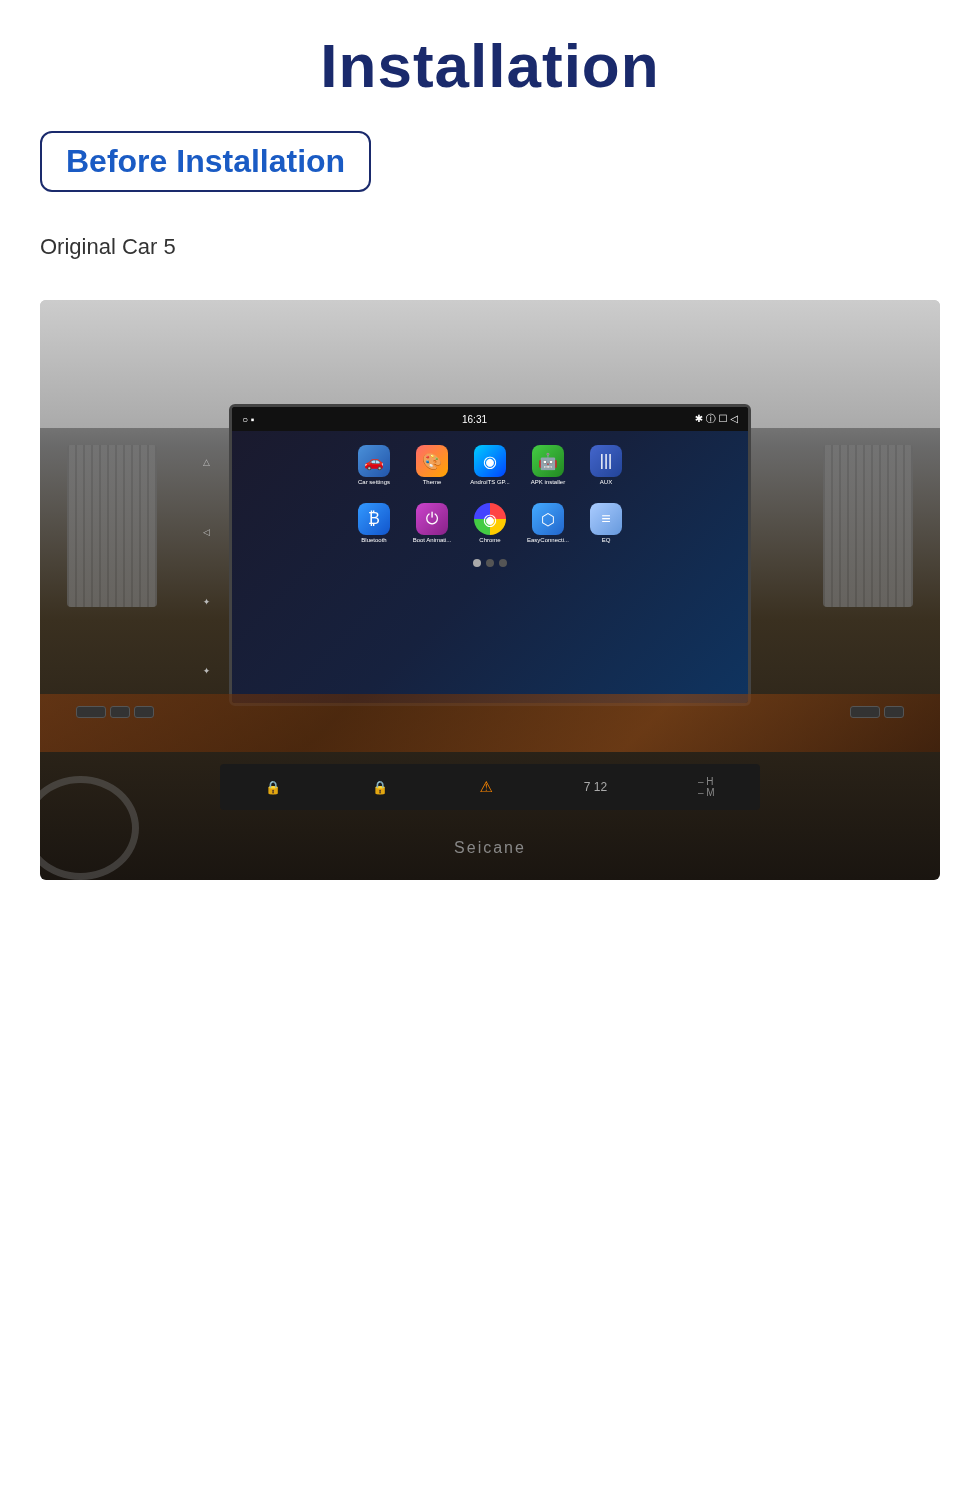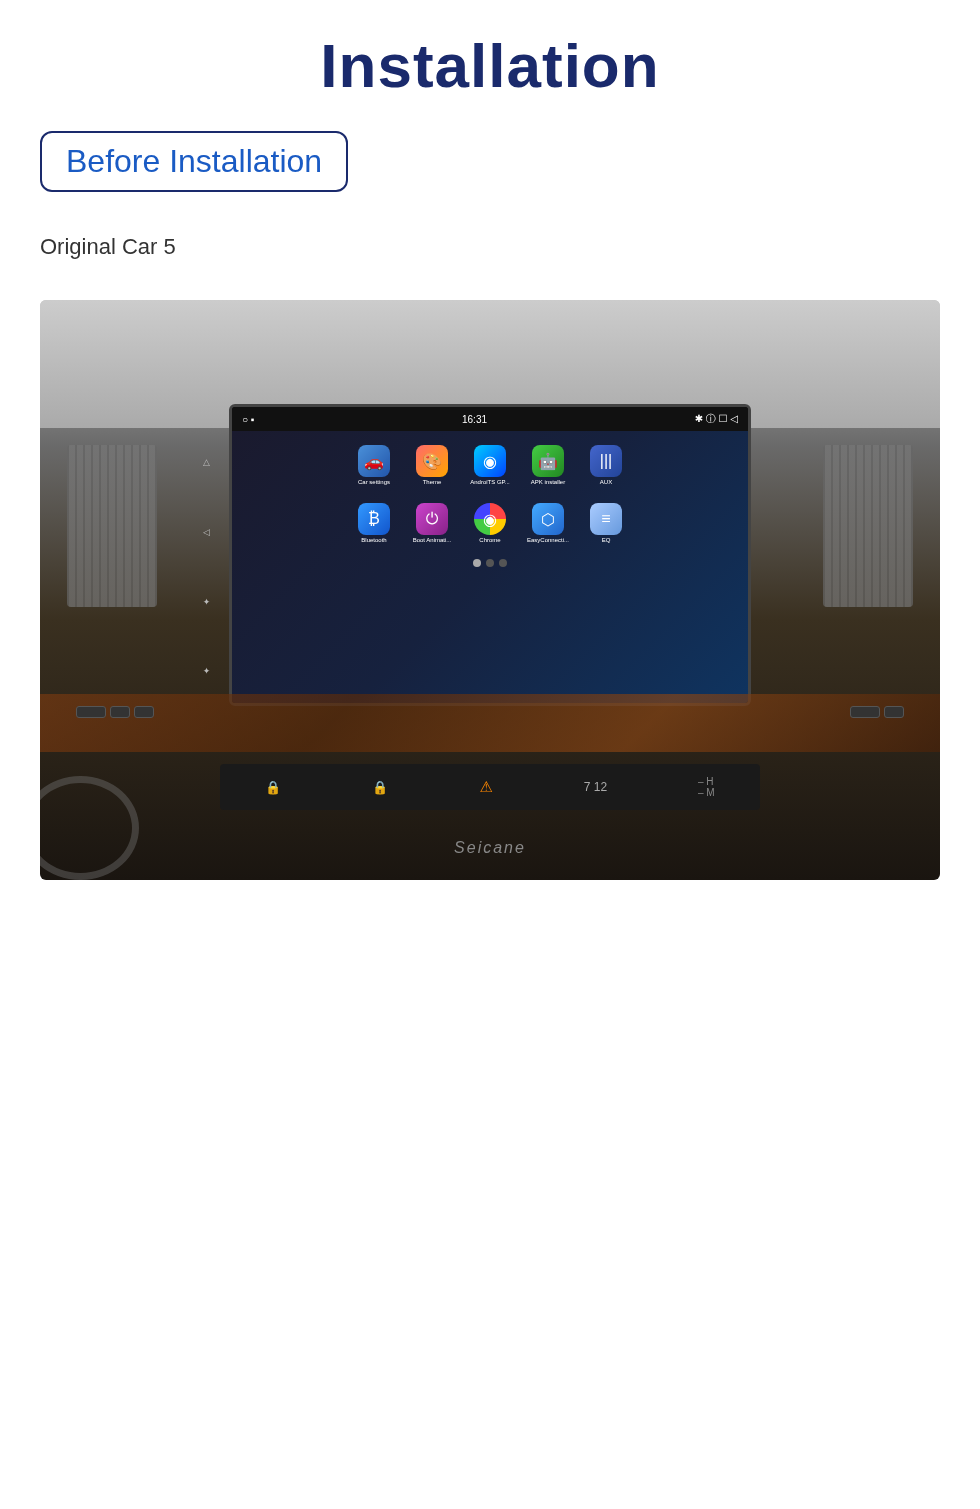--- a/index.html
+++ b/index.html
@@ -29,21 +29,21 @@
       align-items: center;
       border: 2.5px solid #1a2a6c;
       border-radius: 12px;
       padding: 10px 24px;
       margin-bottom: 28px;
       align-self: flex-start;
     }
 
     .section-badge-text {
       font-size: 32px;
-      font-weight: 400;
+      font-weight: 700;
       color: #1a5bc4;
       text-align: right;
     }
 
     .car-image-container {
       width: 100%;
       border-radius: 6px;
       overflow: hidden;
       margin-bottom: 14px;
     }
@@ -184,21 +184,20 @@
     .app-boot { background: linear-gradient(135deg, #cc44cc, #882288); }
     .app-easy { background: linear-gradient(135deg, #44aaff, #2266cc); }
     .app-eq { background: linear-gradient(135deg, #aaccff, #6699dd); }
 
     .seicane-badge {
       position: absolute;
       bottom: 4%;
       left: 50%;
       transform: translateX(-50%);
       font-size: 16px;
-      font-style: italic;
       color: #888;
       letter-spacing: 2px;
     }
 
     
     .car-vent-left {
       position: absolute;
       top: 20%;
       left: 5%;
       width: 12%;

